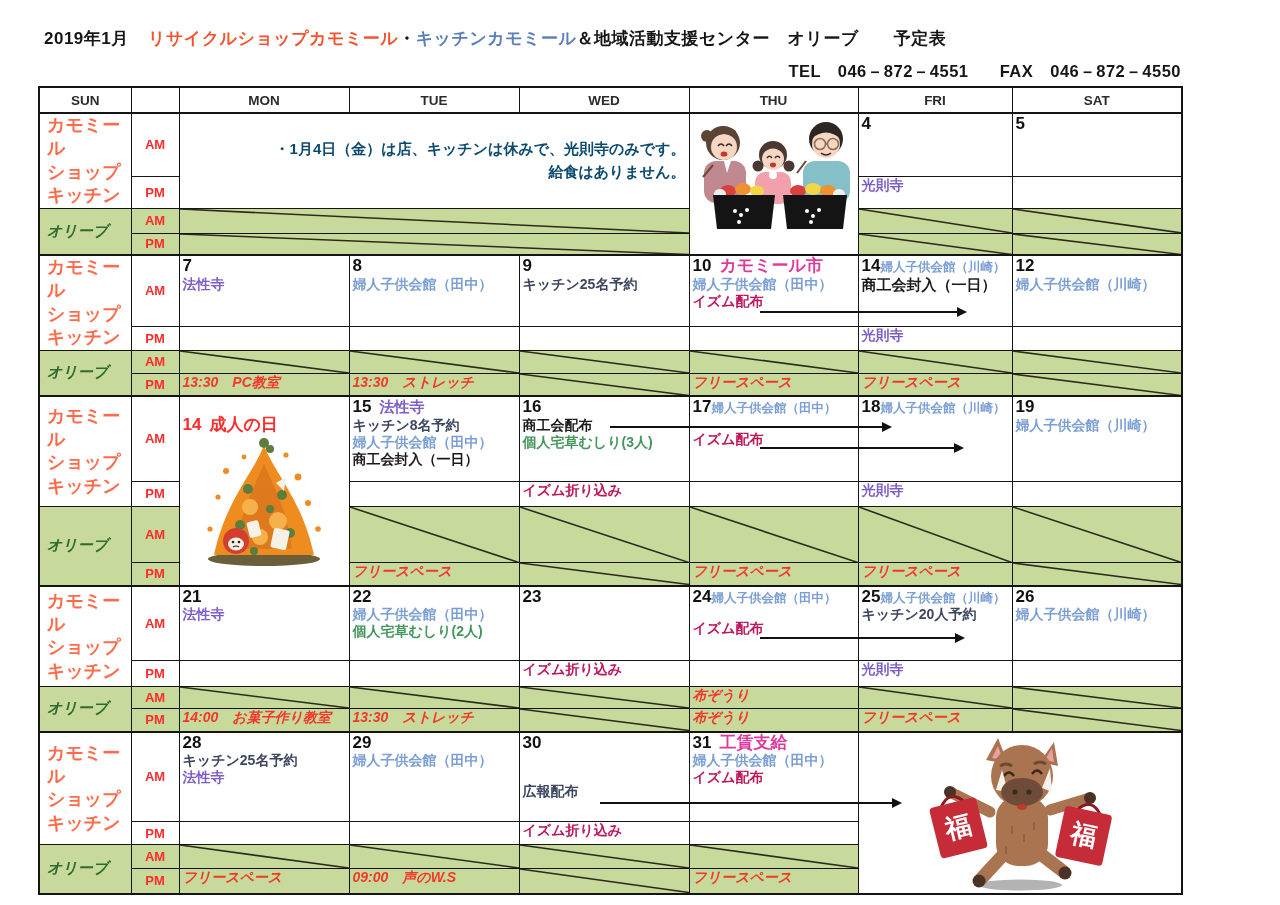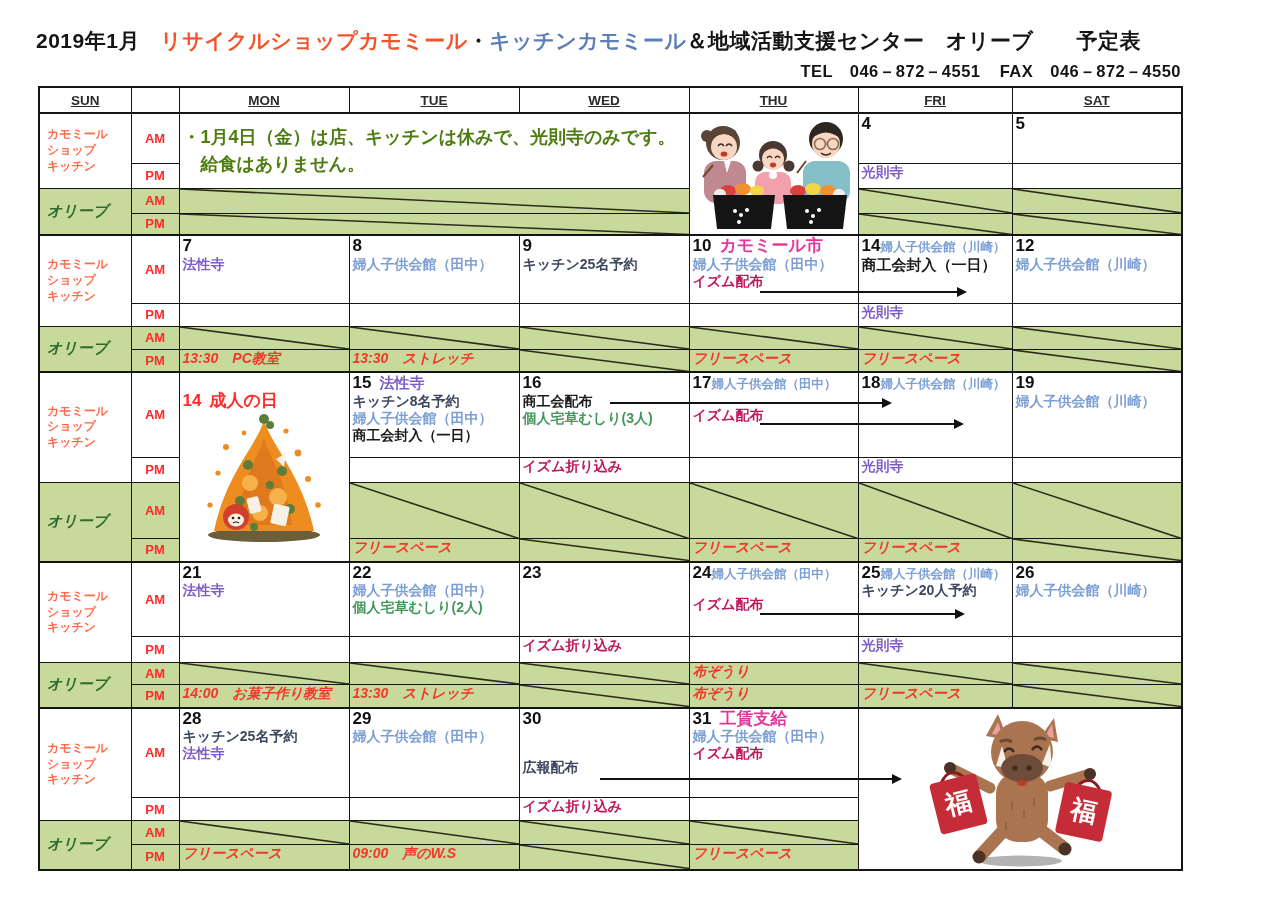--- a/index.html
+++ b/index.html
@@ -2,57 +2,57 @@
 <html><head>
 <meta charset="utf-8">
 <style>
   html,body{margin:0;padding:0;}
   body{
     width:1280px;height:905px;background:#fff;position:relative;
     font-family:"Liberation Sans","DejaVu Sans",sans-serif;
     font-weight:bold;color:#151515;
   }
   
-  .title{position:absolute;left:36px;top:27px;font-size:21px;white-space:nowrap;letter-spacing:.5px;}
+  .title{position:absolute;left:44px;top:27px;font-size:17px;white-space:nowrap;letter-spacing:.5px;}
   .title .sp{margin-left:14px;}
   .orange{color:#f4532c;}
   .steel{color:#5b7fb9;}
   .contact{position:absolute;top:61px;right:99px;font-size:16.5px;letter-spacing:.5px;white-space:nowrap;}
-  .contact span{margin-left:14px;}
+  .contact span{margin-left:26px;}
   
   table.cal{position:absolute;left:38px;top:86px;border-collapse:collapse;table-layout:fixed;
             border:2.2px solid #151515;}
   td{border:1.4px solid #151515;padding:0 3px;vertical-align:top;overflow:visible;}
   tr.band-top td{border-top:2.2px solid #151515;}
   td.hd{height:22px;text-align:center;vertical-align:middle;font-size:13.5px;color:#2b2b2b;
-        border-bottom:2.2px solid #151515;padding:1px 16px;text-decoration:underline;}
+        border-bottom:2.2px solid #151515;padding:1px 16px;}
   .sunhd{color:#ff2222;}
   .sathd{color:#4f7cba;margin-top:24px;}
   .olive{background:#c8da9b;}
   .lab{vertical-align:middle;}
-  .shop-lab{color:#ff6b4a;font-size:12px;line-height:1.3;padding-left:4px;}
+  .shop-lab{color:#ff6b4a;font-size:18px;line-height:1.3;padding-left:4px;}
   .olive-lab{color:#2e6b2e;font-size:15px;padding-left:4px;font-style:italic;}
   .ampm{color:#ff2a2a;font-size:13px;text-align:center;vertical-align:middle;padding:0;}
   .num{font-size:17px;line-height:1.15;color:#111;}
   .ev{font-size:14px;line-height:1.22;}
   .numline{white-space:nowrap;line-height:1.15;}
   .numline .t{margin-left:8px;}
   .sm{font-size:12.5px;}
   .big{font-size:17px;}
   .mid{font-size:15px;}
   .purple{color:#7d5dc8;}
   .lblue{color:#7b9fd4;}
   .navy{color:#3c465e;}
   .grn{color:#44975a;}
   .red{color:#f2372b;font-style:italic;}
   .coral{color:#be185d;}
   .magenta{color:#e0399b;}
   .blk{color:#1a1a1a;}
   .holiday{color:#ff2a2a;}
-  .note{font-size:18px;color:#4d7c0f;line-height:1.5;}
+  .note{font-size:15px;color:#0c4a6e;line-height:1.5;text-align:right;}
   .vmid{vertical-align:middle;}
   .rel{position:relative;}
   
   .hatch{position:relative;padding:0;}
   .hatch svg{position:absolute;left:0;top:0;width:100%;height:100%;display:block;}
   
   .arrow{position:absolute;border-top:2px solid #111;z-index:6;}
   .arrow::after{content:'';position:absolute;right:-2px;top:-6px;width:0;height:0;
     border-left:10px solid #111;border-top:5px solid transparent;border-bottom:5px solid transparent;}
   .illus{display:block;margin:0 auto;}

